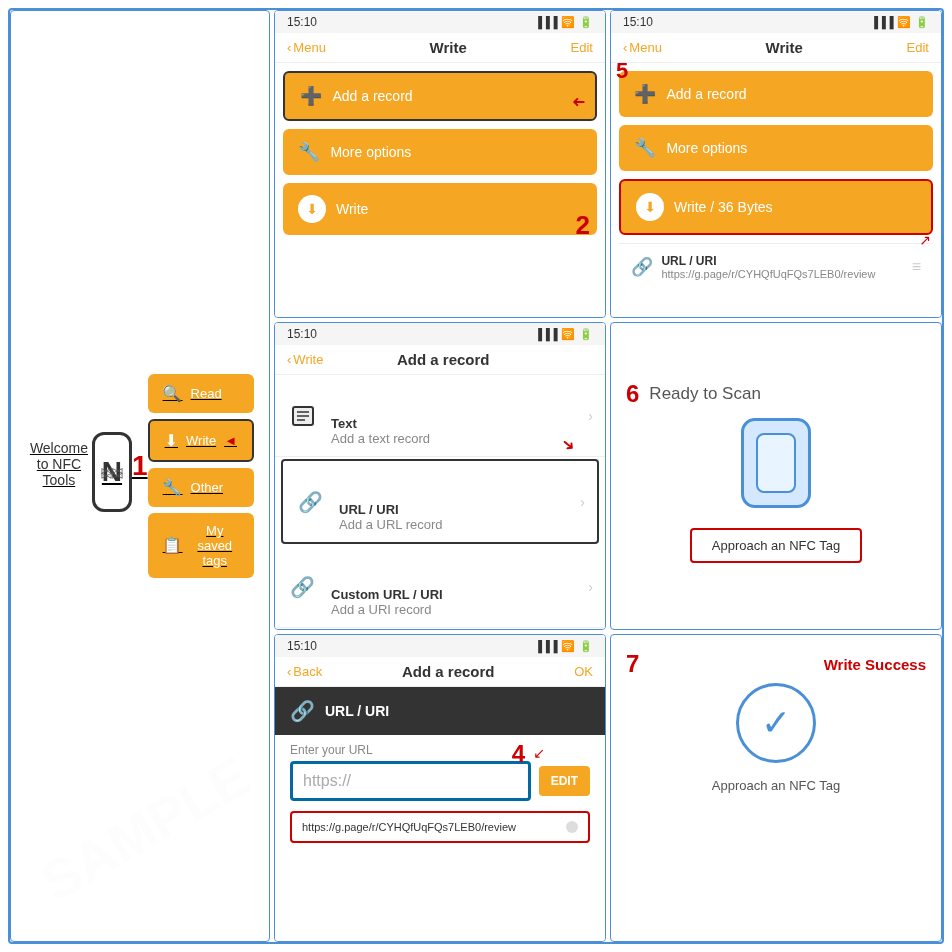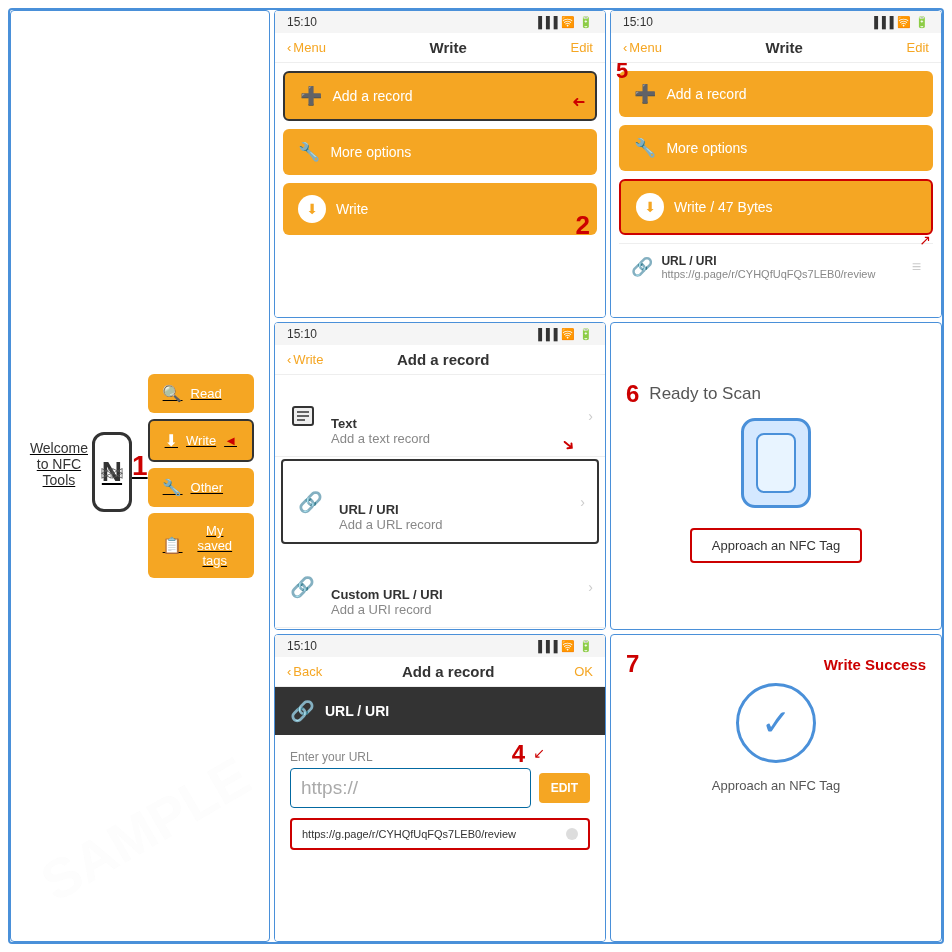--- a/index.html
+++ b/index.html
@@ -285,42 +285,42 @@
       align-items: center;
       gap: 10px;
     }
 
     .url-label {
       font-size: 14px;
       font-weight: 600;
     }
 
     .url-form {
-      padding: 15px 15px;
+      padding: 8px 15px;
     }
 
     .url-field-label {
       font-size: 12px;
       color: #888;
       margin-bottom: 4px;
     }
 
     .url-input-row {
       display: flex;
       align-items: center;
       gap: 8px;
       margin-bottom: 10px;
     }
 
     .url-input-field {
       flex: 1;
       padding: 8px 10px;
-      border: 1px solid #0369a1;
+      border: 3px solid #0369a1;
       border-radius: 4px;
-      font-size: 19px;
+      font-size: 16px;
       color: #888;
     }
 
     .edit-btn {
       background: #f5a623;
       color: white;
       border: none;
       padding: 8px 12px;
       border-radius: 4px;
       font-size: 12px;
@@ -531,21 +531,21 @@
         <button class="orange-btn">
           <span style="font-size:18px;">➕</span>
           <span>Add a record</span>
         </button>
         <button class="orange-btn">
           <span style="font-size:18px;">🔧</span>
           <span>More options</span>
         </button>
         <button class="orange-btn" style="border:2px solid #cc0000;">
           <div style="width:28px;height:28px;background:white;border-radius:50%;display:flex;align-items:center;justify-content:center;color:#f5a623;">⬇</div>
-          <span>Write / 47 Bytes</span>
+          <span>Write / 36 Bytes</span>
         </button>
 
         <div style="position:absolute; bottom:50px; right:10px; color:#cc0000; font-size:14px;">↗</div>
 
         <div class="url-record-item" style="margin-top:4px;">
           <div style="display:flex;align-items:center;gap:8px;">
             <span style="font-size:18px;">🔗</span>
             <div>
               <div class="url-record-title">URL / URI</div>
               <div class="url-record-value">https://g.page/r/CYHQfUqFQs7LEB0/review</div>

